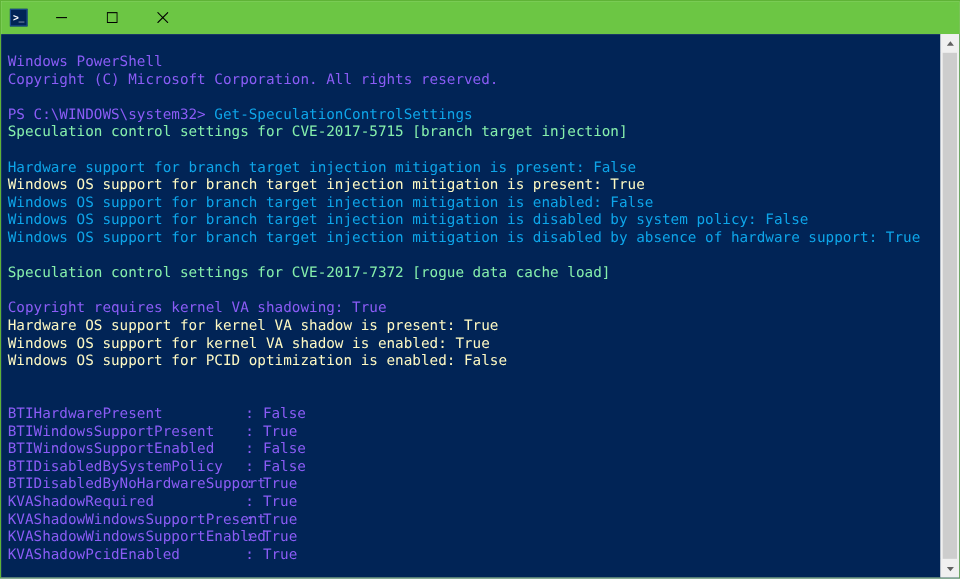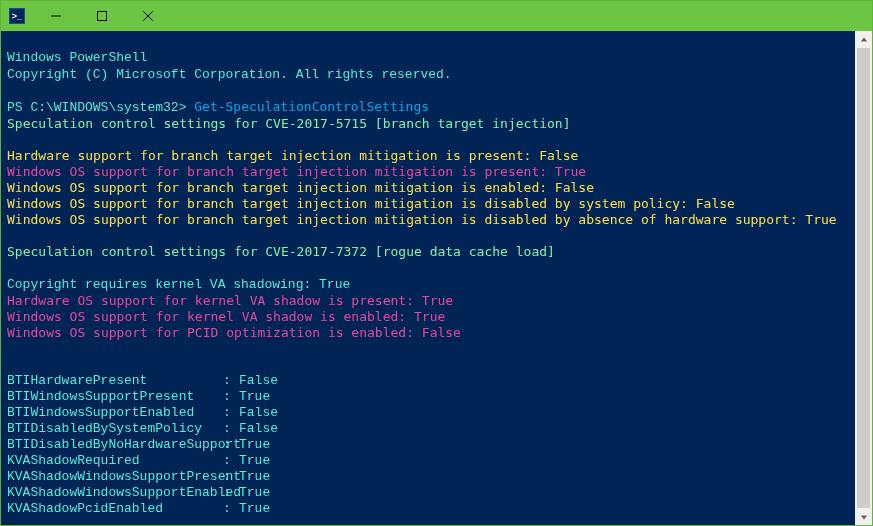--- a/index.html
+++ b/index.html
@@ -97,25 +97,25 @@
     }
     .scroll-thumb {
       position: absolute;
       left: 2px;
       right: 2px;
       top: 0;
       height: 100%;
       background: #cdcdcd;
       cursor: pointer;
     }
-    .c-white { color: #5eead4; font-family: Liberation Mono, monospace; }
+    .c-white { color: #8b5cf6; }
     .c-yellow { color: #0ea5e9; }
     .c-cyan { color: #86efac; }
-    .c-red { color: #fde047; }
-    .c-green { color: #ec4899; }
+    .c-red { color: #0ea5e9; }
+    .c-green { color: #fef9c3; }
     .prop-row { display: flex; }
     .prop-key { width: 216px; }
     .prop-sep { width: 16px; }
   </style>
 </head>
 <body>
 
 <div class="window">
   <div class="titlebar">
     <div class="titlebar-icon">&gt;_</div>

